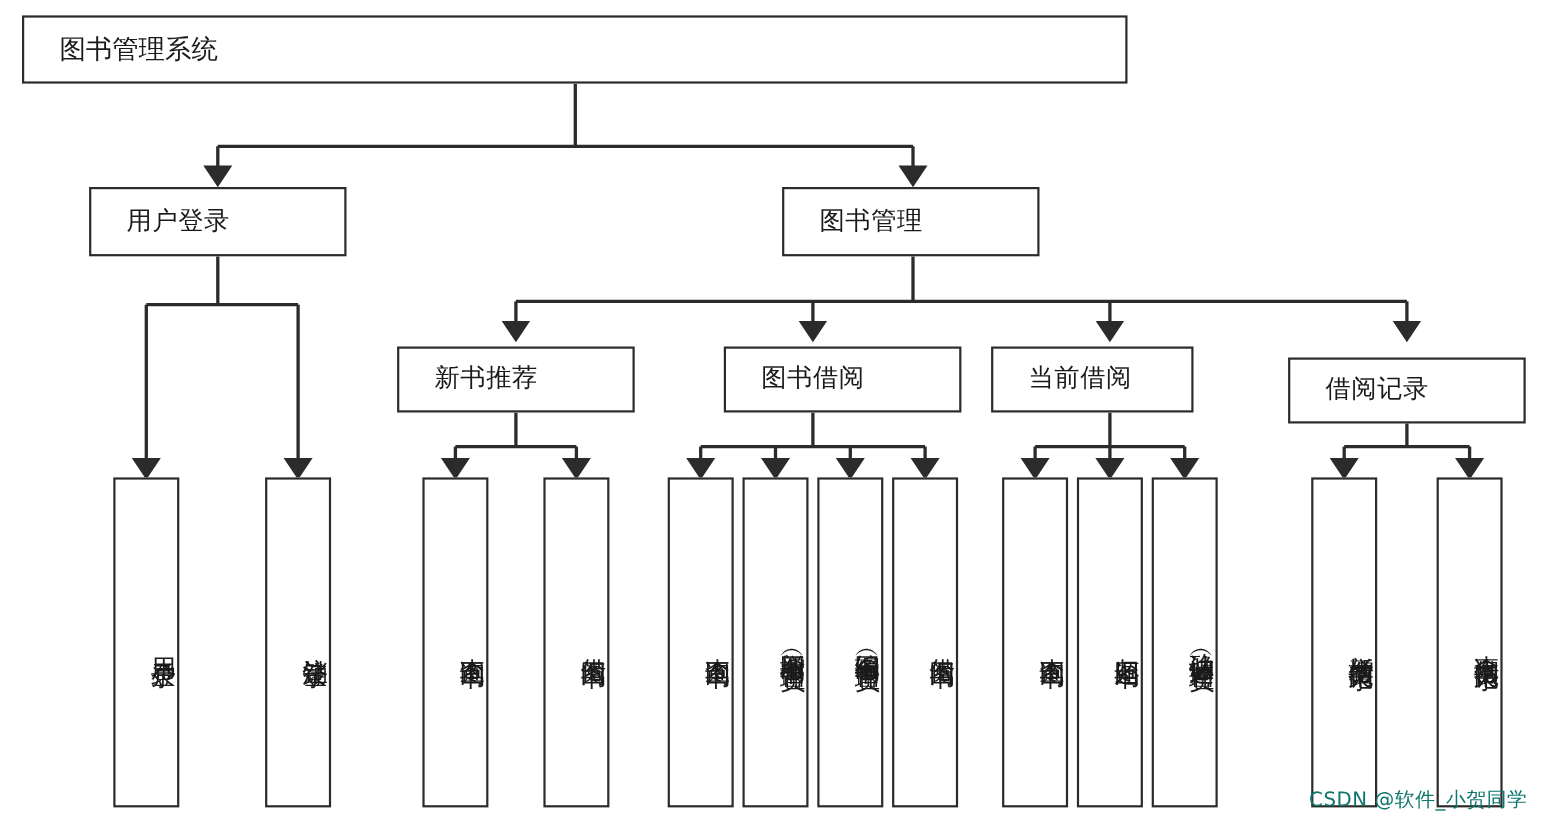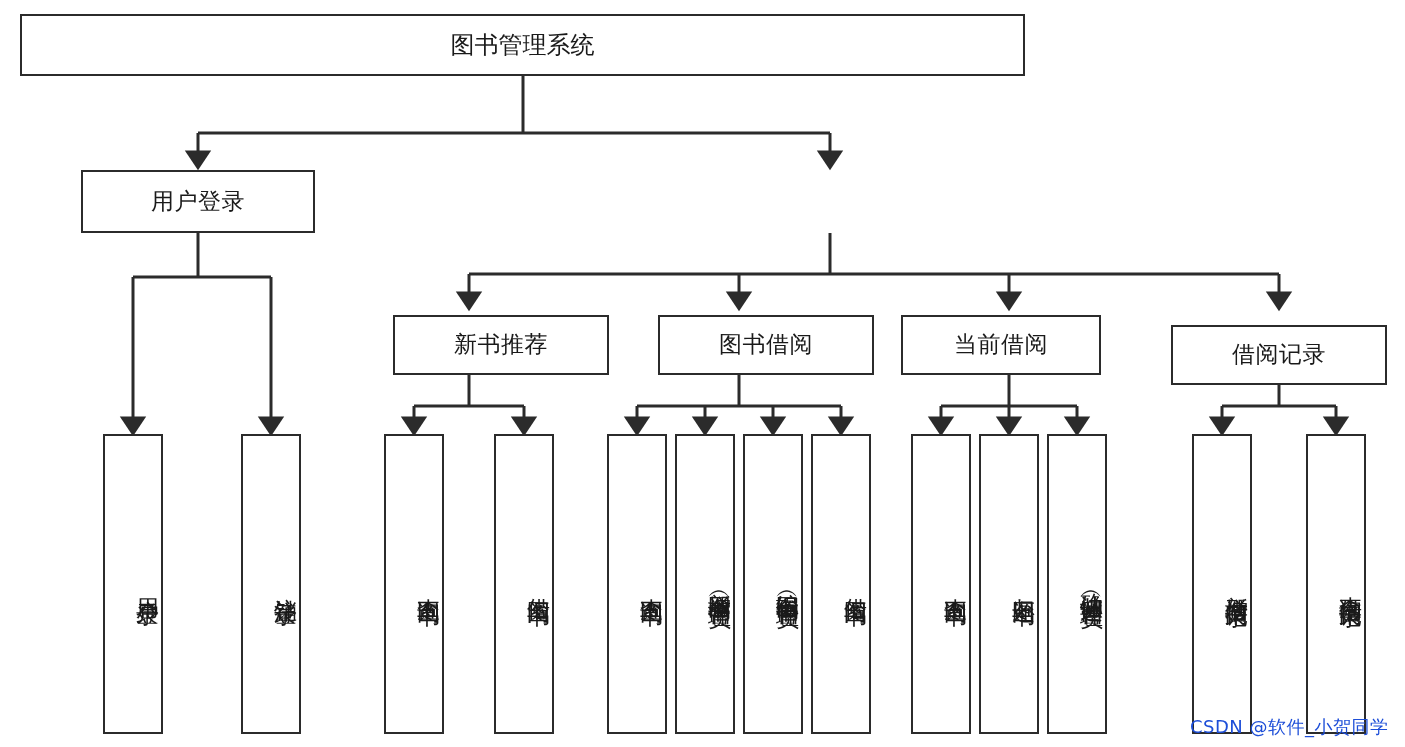--- a/index.html
+++ b/index.html
@@ -26,23 +26,24 @@
     height: 747px;
     pointer-events: none;
   }
   .node {
     position: absolute;
     box-sizing: border-box;
     border: 2.5px solid #2b2b2b;
     background: #ffffff;
     display: flex;
     align-items: center;
-    justify-content: center;
+    justify-content: flex-start;
     text-align: center;
     line-height: 1.18;
+    padding-left: 32px;
   }
   .node.h {
     font-size: 23px;
     letter-spacing: 0.5px;
   }
   .node.root {
     font-size: 24px;
   }
   .node.v {
     font-size: 23px;
@@ -55,21 +56,21 @@
   }
   .node.v > .vtext {
     writing-mode: vertical-rl;
     text-orientation: upright;
     display: block;
     white-space: nowrap;
   }
   .watermark {
     position: absolute;
     font-size: 18px;
-    color: #1d4ed8;
+    color: #0f766e;
     white-space: nowrap;
     letter-spacing: 0.5px;
   }
 </style>
 </head>
 <body>
 
 <div id="canvas">
 
   <svg id="wires" viewBox="0 0 1405 747" xmlns="http://www.w3.org/2000/svg">
@@ -123,30 +124,33 @@
   </svg>
 
   <div class="node root" style="left:20px; top:14px; width:1005px; height:62px;">
     <span>图书管理系统</span>
   </div>
 
   <div class="node h" style="left:81px; top:170px; width:234px; height:63px;">
     <span>用户登录</span>
   </div>
 
-
-  <div class="node h" style="left:361px; top:315px; width:216px; height:60px;margin-left:32px;">
+  <div class="node h" style="left:711px; top:170px; width:234px; height:63px;">
+    <span>图书管理</span>
+  </div>
+
+  <div class="node h" style="left:361px; top:315px; width:216px; height:60px;">
     <span>新书推荐</span>
   </div>
 
   <div class="node h" style="left:658px; top:315px; width:216px; height:60px;">
     <span>图书借阅</span>
   </div>
 
-  <div class="node h" style="left:901px; top:315px; width:200px; height:60px;">
+  <div class="node h" style="left:901px; top:315px; width:184px; height:60px;">
     <span>当前借阅</span>
   </div>
 
   <div class="node h" style="left:1171px; top:325px; width:216px; height:60px;">
     <span>借阅记录</span>
   </div>
 
   <div class="node v" style="left:103px; top:434px; width:60px; height:300px;">
     <span class="vtext">用户登录</span>
   </div>

